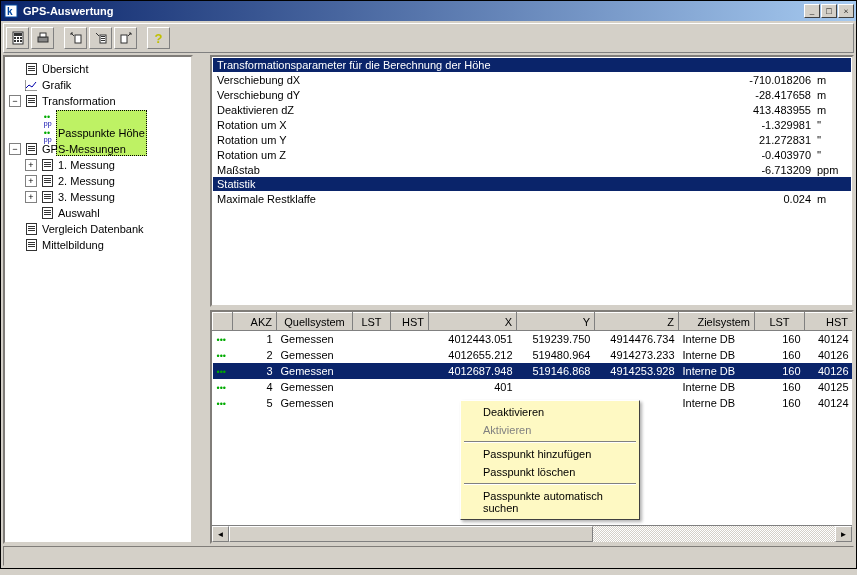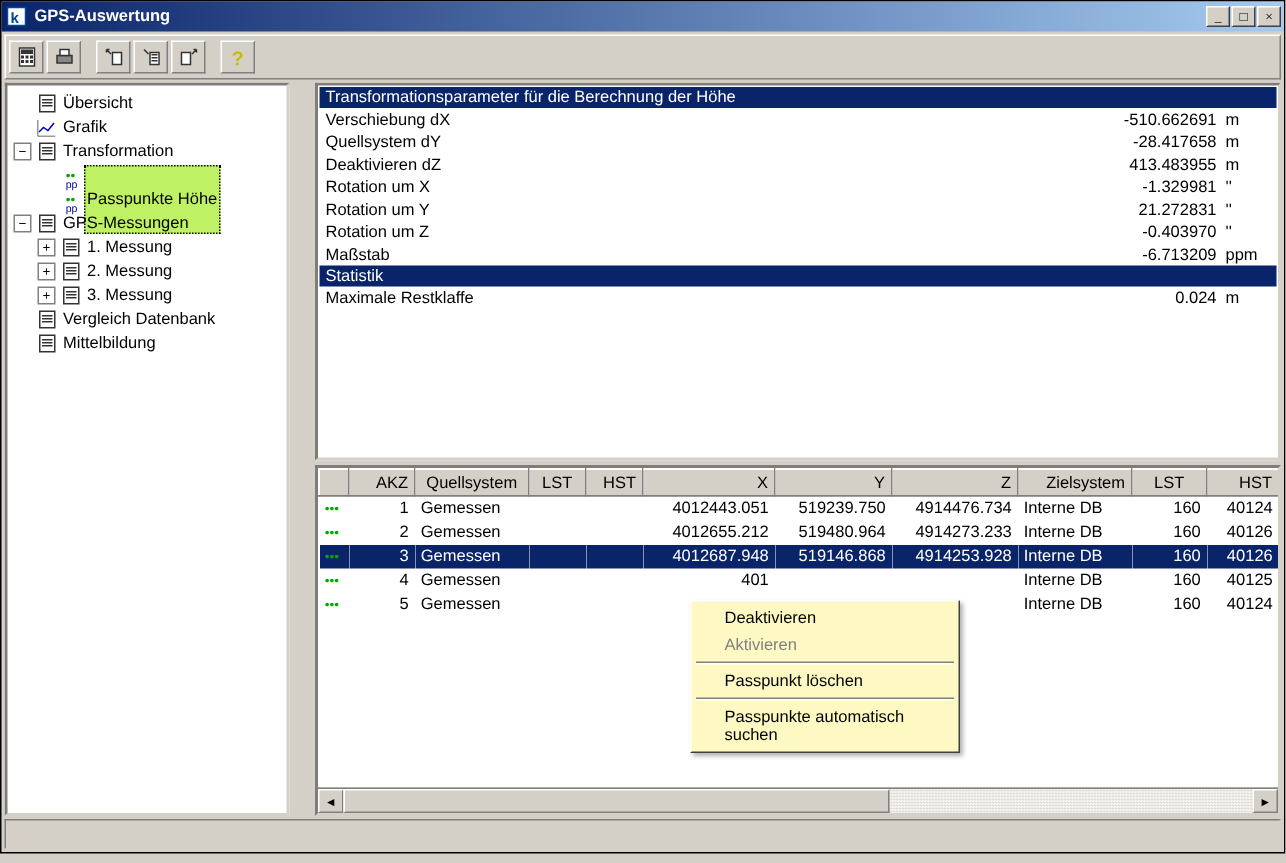--- a/index.html
+++ b/index.html
@@ -219,20 +219,33 @@
               <span class="doc-icon">
                 <span class="lines">
                   <span></span>
                   <span></span>
                   <span></span>
                 </span>
               </span>
             </span>
             <span class="tree-label">3. Messung</span>
           </div>
+        <div class="tree-node">
+            <span class="tree-space"></span>
+            <span class="tree-icon">
+              <span class="doc-icon">
+                <span class="lines">
+                  <span></span>
+                  <span></span>
+                  <span></span>
+                </span>
+              </span>
+            </span>
+            <span class="tree-label">Auswahl</span>
+          </div>
       </div>
       <div class="tree-node">
           <span class="tree-space"></span>
           <span class="tree-icon">
             <span class="doc-icon">
               <span class="lines">
                 <span></span>
                 <span></span>
                 <span></span>
               </span>
@@ -254,25 +267,25 @@
           <span class="tree-label">Mittelbildung</span>
         </div>
     </div>
 
     <div class="right-panel">
       <div class="param-panel">
         <div class="param-header">Transformationsparameter für die Berechnung der Höhe</div>
         <div id="param-rows">
             <div class="param-row">
               <span class="label">Verschiebung dX</span>
-              <span class="value">-510.662691</span>
+              <span class="value">-710.018206</span>
               <span class="unit">m</span>
             </div>
             <div class="param-row">
-              <span class="label">Quellsystem dY</span>
+              <span class="label">Verschiebung dY</span>
               <span class="value">-28.417658</span>
               <span class="unit">m</span>
             </div>
             <div class="param-row">
               <span class="label">Deaktivieren dZ</span>
               <span class="value">413.483955</span>
               <span class="unit">m</span>
             </div>
             <div class="param-row">
               <span class="label">Rotation um X</span>
@@ -417,16 +430,17 @@
     </div>
   </div>
 
   <div class="statusbar"></div>
 </div>
 
 <div class="context-menu">
   <div class="item">Deaktivieren</div>
   <div class="item disabled">Aktivieren</div>
   <div class="sep"></div>
+  <div class="item">Passpunkt hinzufügen</div>
   <div class="item">Passpunkt löschen</div>
   <div class="sep"></div>
   <div class="item">Passpunkte automatisch suchen</div>
 </div>
 
 </body></html>

